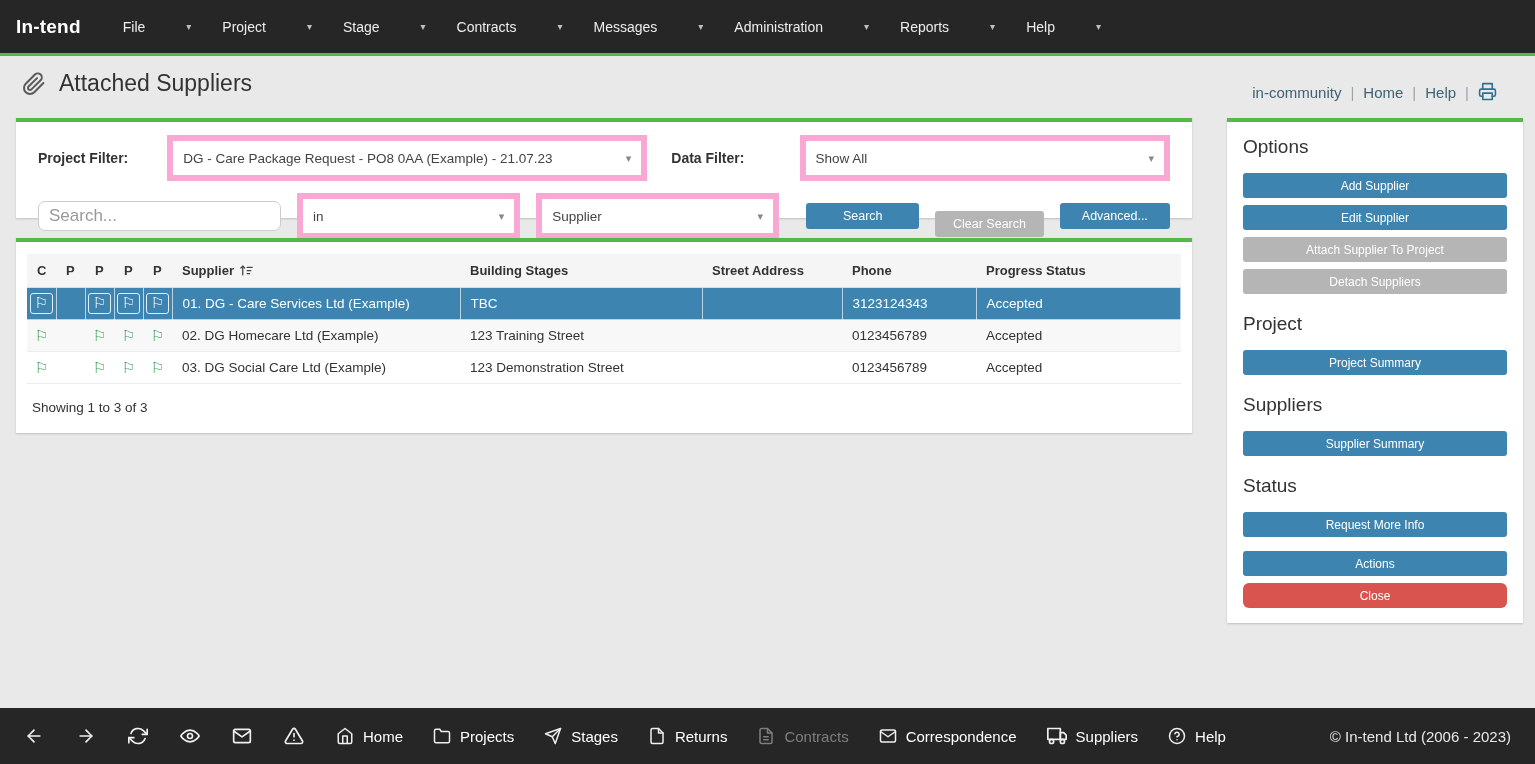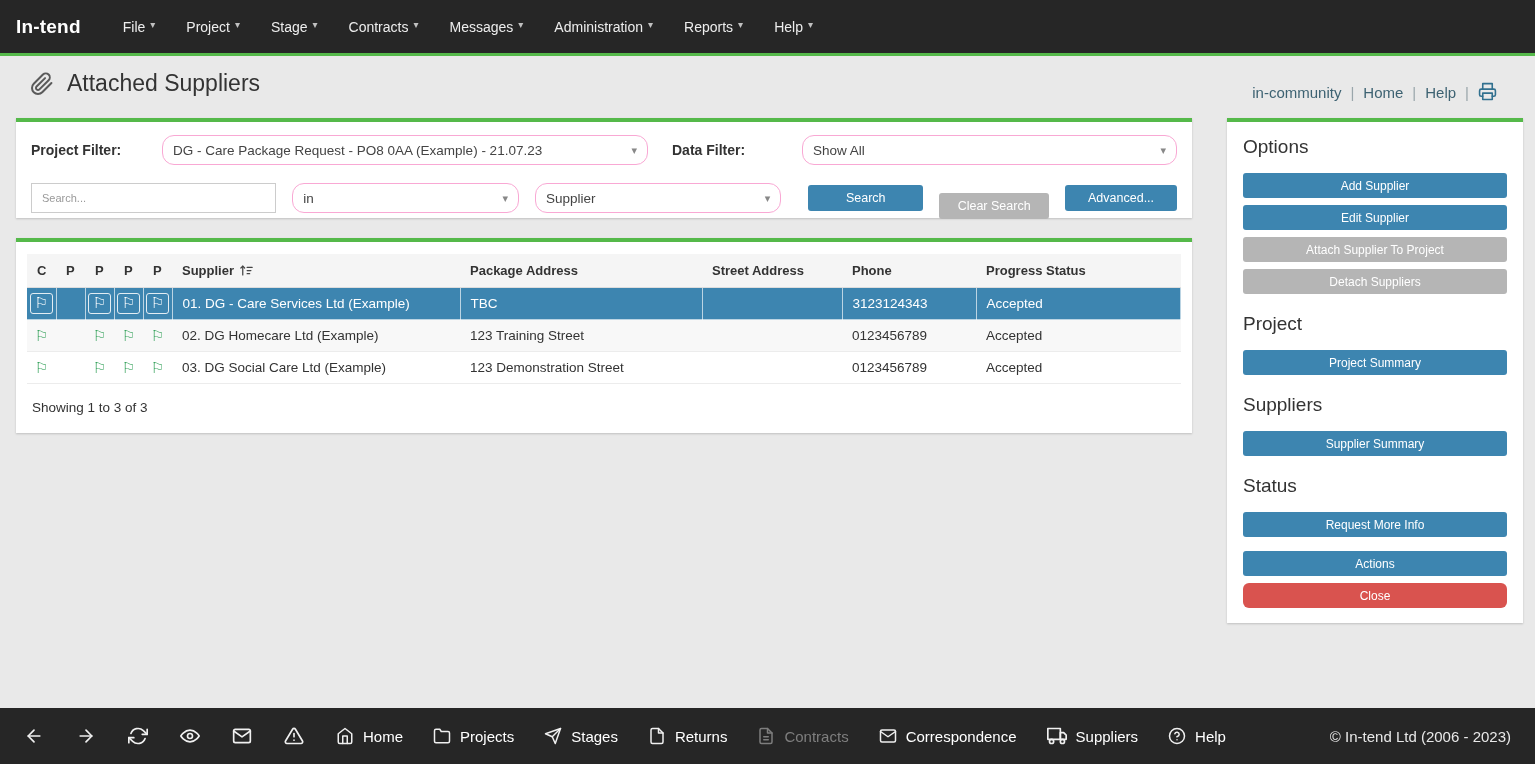--- a/index.html
+++ b/index.html
@@ -11,59 +11,59 @@
   svg { display:block; }
 
   
   .topbar {
     position:absolute; top:0; left:0; right:0; height:56px;
     background:#262626; border-bottom:3px solid #55b94a;
     display:flex; align-items:center; padding:0 20px 0 16px; z-index:10;
   }
   .brand { color:#fff; font-size:19px; font-weight:bold; margin-right:42px; letter-spacing:.2px; }
   .topnav { display:flex; gap:31px; align-items:center; }
-  .nav-item { color:#ededed; font-size:14px; display:flex; align-items:flex-start; cursor:pointer; }
+  .nav-item { color:#ededed; font-size:14px; display:flex; align-items:center; cursor:pointer;gap:36px; }
   .nav-item .caret { font-size:10px; color:#c0c0c0; margin-left:5px; }
 
   
-  .page-header { position:absolute; top:70px; left:30px; display:flex; align-items:center; gap:13px; }
+  .page-header { position:absolute; top:70px; left:22px; display:flex; align-items:center; gap:13px; }
   .page-title { font-size:23px; font-weight:500; color:#333; }
   .header-links {
     position:absolute; top:82px; right:38px; display:flex; align-items:flex-end; gap:9px;
     font-size:15px; color:#3d6272;
   }
   .header-links .lnk { cursor:pointer; }
   .header-links .div { color:#9aa6ab; }
 
   
   .panel {
     position:absolute; background:#fff; border-top:4px solid #55b94a;
     box-shadow:0 1px 2px rgba(0,0,0,.18);
   }
 
   
-  .filter-panel { top:118px; left:16px; width:1176px; height:100px; padding:13px 15px; }
+  .filter-panel { top:118px; left:16px; width:1176px; height:100px; padding:13px 22px; }
   .f-row { display:flex; align-items:center; }
   .f-row + .f-row { margin-top:12px; }
   .f-label { font-size:14px; font-weight:bold; color:#333; }
   .lbl-project { width:131px; }
   .lbl-data { width:130px; margin-left:24px; }
   .dd {
-    height:30px; border:1px solid #f9a8d4; border-radius:12px; background:#fff;
+    height:46px; border:6px solid #f9a8d4; border-radius:0; background:#fff;
     display:flex; align-items:center; justify-content:space-between;
     padding:0 10px; font-size:13.5px; color:#444; cursor:pointer;
   }
   .dd-caret { font-size:11px; color:#888; margin-left:8px; }
   .dd-project { width:486px; }
   .dd-data { width:375px; }
   .dd-in { width:229px; margin-left:16px; }
   .dd-supplier { width:249px; margin-left:16px; }
   .search-input {
-    width:248px; height:30px; border:1px solid #ccc; border-radius:0;
-    padding:0 10px; font-size:11px; color:#a21caf; font-family:"Liberation Sans", sans-serif;
+    width:248px; height:30px; border:1px solid #ccc; border-radius:7px;
+    padding:0 10px; font-size:17px; color:#a21caf; font-family:"Liberation Sans", sans-serif;
   }
   .search-input::placeholder { color:#999; }
   .btn {
     border:none; border-radius:3px; height:26px; color:#fff; font-size:12.5px;
     font-family:"Liberation Sans", sans-serif; cursor:pointer; padding:0 10px;
   }
   .btn-primary { background:#3d85b0; }
   .btn-muted { background:#b5b5b5; }
   .btn-danger { background:#d9534f;border-radius:6px; }
   .btn-search { width:116px; margin-left:27px; }
@@ -234,21 +234,21 @@
             <span>Supplier</span>
             <svg width="15" height="15" viewBox="0 0 24 24" fill="none" stroke="#444" stroke-width="2" stroke-linecap="round" stroke-linejoin="round">
                 <line x1="6" y1="19" x2="6" y2="5"></line>
                 <polyline points="3 8 6 5 9 8"></polyline>
                 <line x1="13" y1="7" x2="21" y2="7"></line>
                 <line x1="13" y1="12" x2="19" y2="12"></line>
                 <line x1="13" y1="17" x2="17" y2="17"></line>
               </svg>
           </span>
         </th>
-        <th>Package Address</th>
+        <th>Building Stages</th>
         <th>Street Address</th>
         <th>Phone</th>
         <th>Progress Status</th>
       </tr>
     </thead>
     <tbody>
       <tr class="selected">
         <td class="flag-cell"><span class="flag">⚐</span></td>
         <td class="flag-cell"><span class="flag"></span></td>
         <td class="flag-cell"><span class="flag">⚐</span></td>

